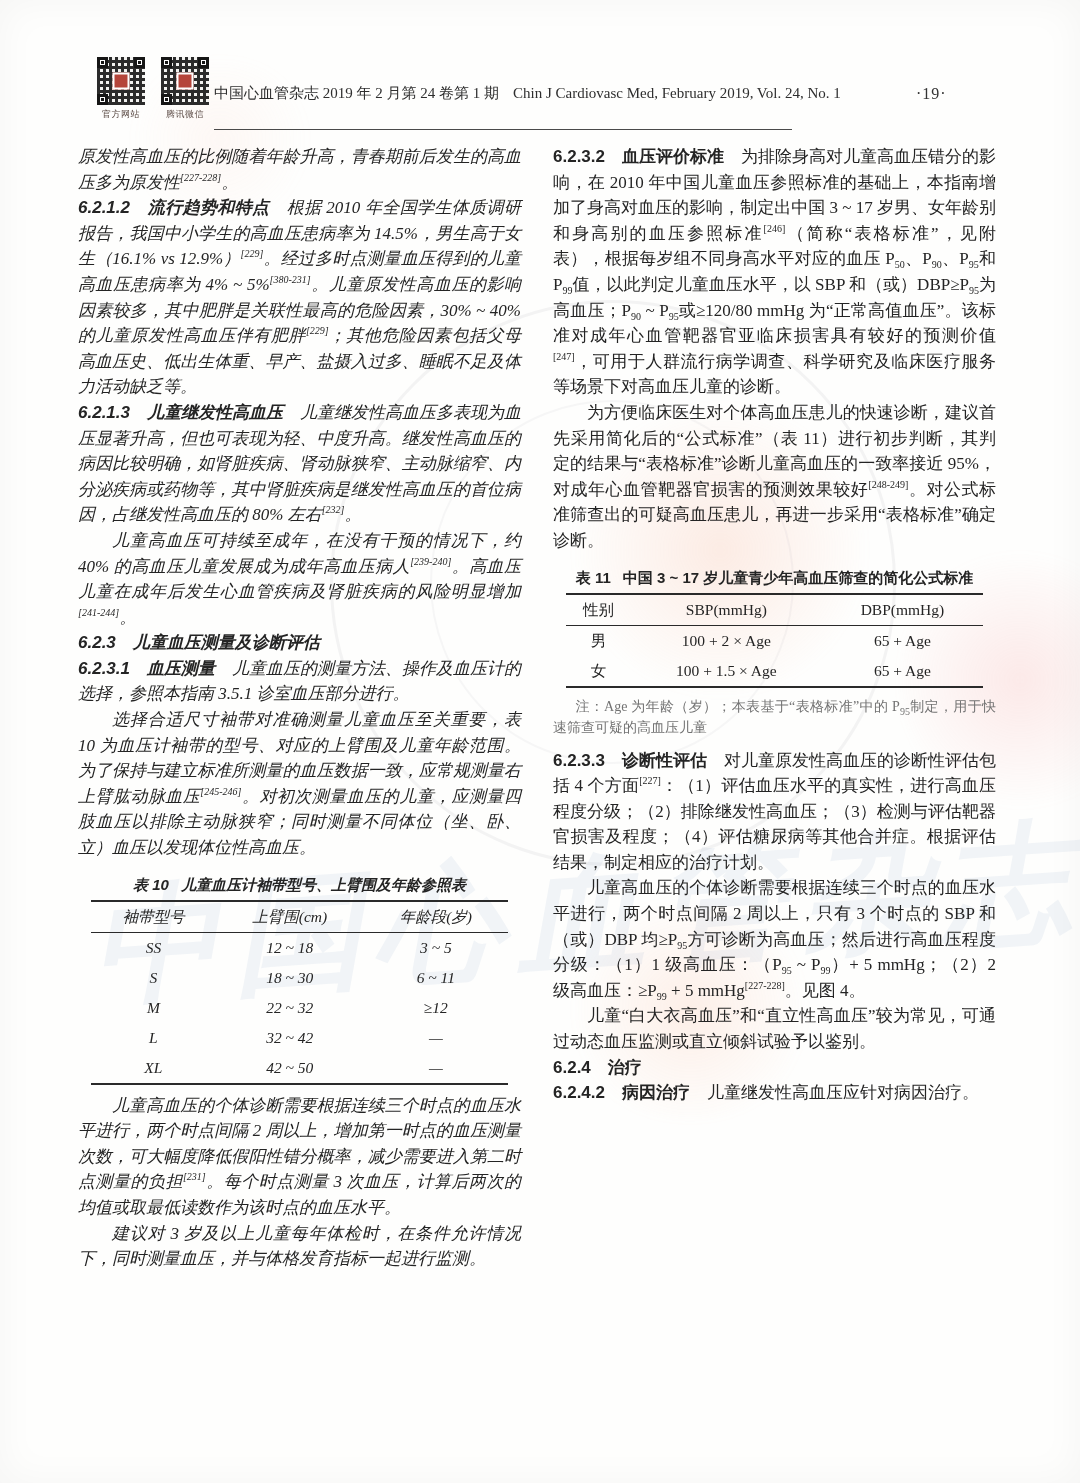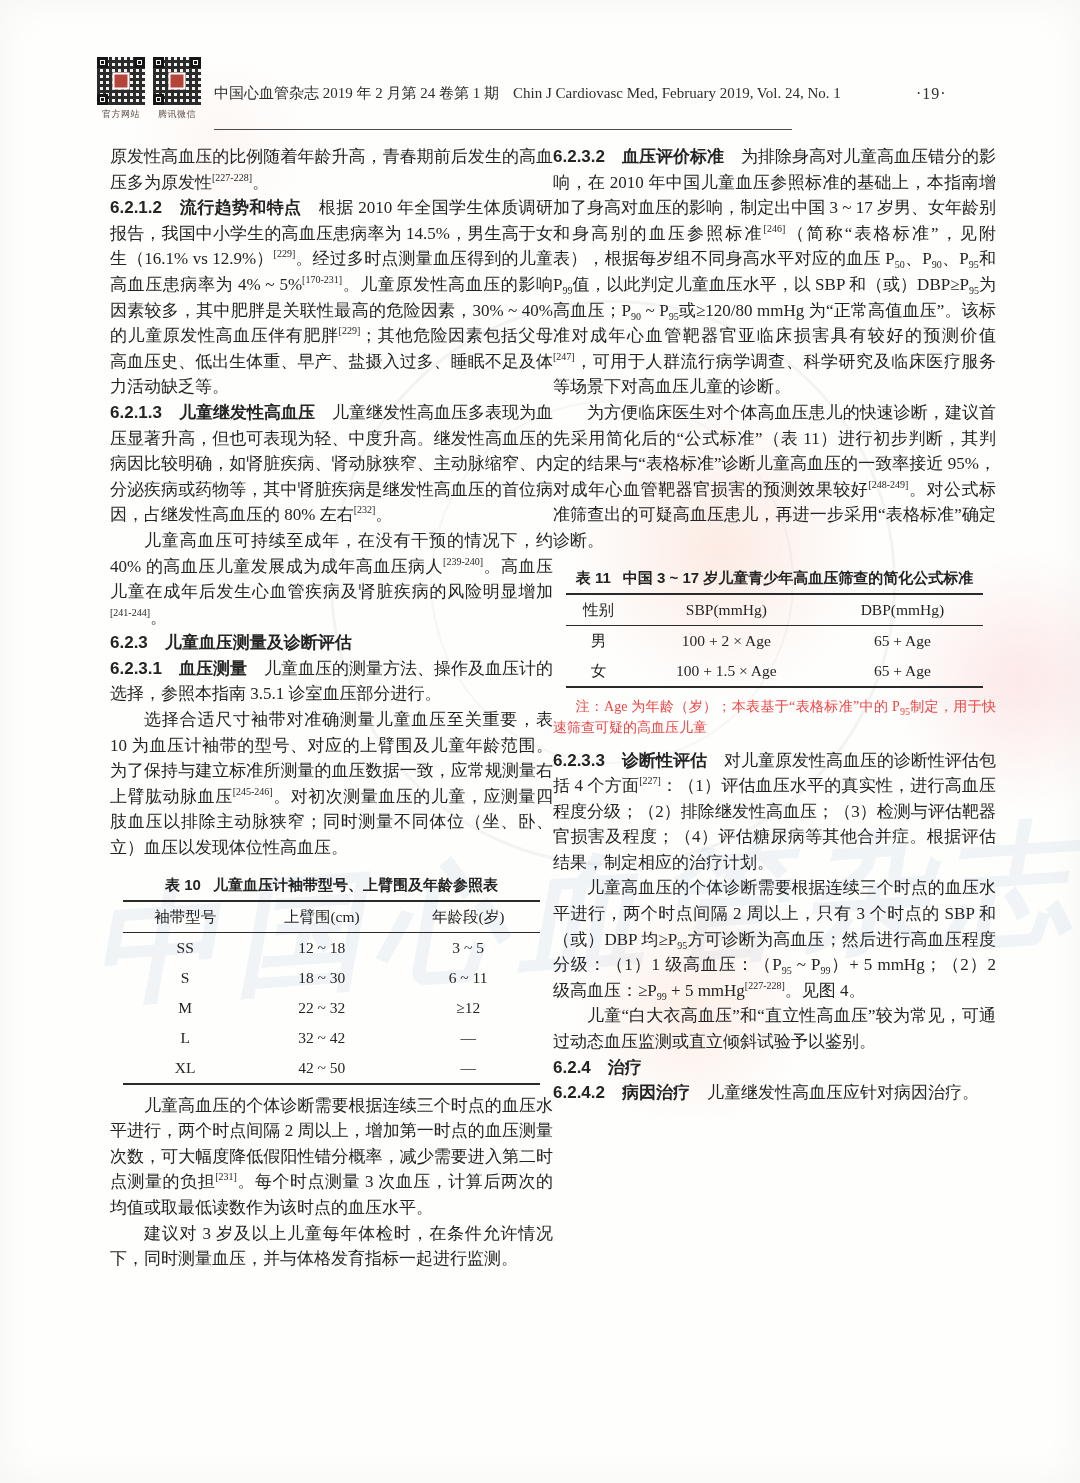--- a/index.html
+++ b/index.html
@@ -22,57 +22,57 @@
     background:radial-gradient(circle,rgba(250,190,170,.10),rgba(250,190,170,0) 70%); filter:blur(6px);}
   .wm-ring{left:330px; top:300px; width:560px; height:560px; border-radius:50%;
     border:3px solid rgba(150,150,160,.10);}
   .wm-ring2{left:430px; top:400px; width:360px; height:360px; border-radius:50%;
     border:2px solid rgba(150,150,160,.08);}
   .wm-text{left:90px; top:830px; width:960px; text-align:center;
     font-size:128px; letter-spacing:14px; font-style:italic; font-weight:700;
     color:rgba(110,145,185,.09); transform:rotate(-4deg); white-space:nowrap;}
   
   .hdr{position:absolute; left:0; top:0; width:100%; height:130px; z-index:2;}
-  .qr-wrap{position:absolute; left:95px; top:57px; display:flex; gap:4px;}
+  .qr-wrap{position:absolute; left:95px; top:57px; display:flex; gap:12px;}
   .qr-item{width:52px; text-align:center;}
   .qr-box{position:relative; width:48px; height:48px; margin:0 auto;
     background-image:
       repeating-linear-gradient(0deg,#2b2b2b 0 3px,transparent 3px 6px),
       repeating-linear-gradient(90deg,#2b2b2b 0 3px,#f2f2f0 3px 6px);}
   .qr-box .f{position:absolute; width:11px; height:11px; border:3px solid #161616; background:#fff; box-sizing:border-box;}
   .qr-box .f::after{content:""; position:absolute; inset:1px; background:#161616;}
   .qr-box .f1{left:0; top:0;} .qr-box .f2{right:0; top:0;} .qr-box .f3{left:0; bottom:0;}
   .qr-box .logo{position:absolute; left:50%; top:50%; transform:translate(-50%,-50%);
     width:13px; height:13px; background:#b5443a; border:2px solid #fff;}
   .qr-label{margin-top:3px; font-size:9px; color:#5a4a44; letter-spacing:.5px;
     font-family:"Liberation Sans",sans-serif; white-space:nowrap;}
   .jline{position:absolute; left:214px; top:84px; width:578px;
     font-size:15px; color:#2e2e2e; padding-bottom:26px;
     border-bottom:1.6px solid #4a4a4a; white-space:nowrap;}
   .jline .en{margin-left:14px;}
   .pageno{position:absolute; left:916px; top:85px; font-size:16px; color:#333; letter-spacing:1px;}
   
   .col{position:absolute; top:144px; width:443px; z-index:1;
     font-size:17px; line-height:25.6px; text-align:justify; color:#242424;}
-  .col-left{left:110px;} .col-right{left:553px;}
+  .col-left{left:78px;font-style:italic;} .col-right{left:553px;}
   .col p{margin:0; padding:0;}
   .col p.ind{text-indent:2em;}
   .hd{font-family:"Liberation Sans","DejaVu Sans",sans-serif; font-weight:700; font-size:17px;}
   sup{font-size:10px; line-height:0; vertical-align:super;}
   sub{font-size:10px; line-height:0; vertical-align:sub;}
   
   .tbl-cap{text-align:center; font-family:"Liberation Sans","DejaVu Sans",sans-serif;
     font-weight:700; font-size:15px; margin:13px 0 4px; line-height:22px;}
   .tbl-cap .cap-label{margin-right:12px;}
   table.tbl{width:94%; margin:2px auto 8px; border-collapse:collapse;
     font-size:15.5px; line-height:20px;
     border-top:2.6px solid #2a2a2a; border-bottom:2.6px solid #2a2a2a;}
   table.tbl th{font-weight:400; padding:5px 2px; border-bottom:1.4px solid #2a2a2a; text-align:center;}
   table.tbl td{padding:5px 2px; text-align:center;}
-  .tbl-note{font-size:14px; line-height:21px; margin:6px 0 10px; text-align:justify; text-indent:1.6em; color:#ef4444;}
+  .tbl-note{font-size:14px; line-height:21px; margin:6px 0 10px; text-align:justify; text-indent:1.6em; color:#737373;}
 </style>
 </head>
 <body>
 
 <div class="page">
 
   <div class="wm wm-blob1"></div>
   <div class="wm wm-blob2"></div>
   <div class="wm wm-blob3"></div>
   <div class="wm wm-blob4"></div>
@@ -102,21 +102,21 @@
       </div>
     </div>
     <div class="jline">
       <span>中国心血管杂志 2019 年 2 月第 24 卷第 1 期</span><span class="en">Chin J Cardiovasc Med, February 2019, Vol. 24, No. 1</span>
     </div>
     <div class="pageno">·19·</div>
   </div>
 
   <div class="col col-left">
     <p>原发性高血压的比例随着年龄升高，青春期前后发生的高血压多为原发性<sup>[227-228]</sup>。</p>
-    <p><span class="hd">6.2.1.2　流行趋势和特点</span>　根据 2010 年全国学生体质调研报告，我国中小学生的高血压患病率为 14.5%，男生高于女生（16.1% vs 12.9%）<sup>[229]</sup>。经过多时点测量血压得到的儿童高血压患病率为 4% ~ 5%<sup>[170-231]</sup>。儿童原发性高血压的影响因素较多，其中肥胖是关联性最高的危险因素，30% ~ 40% 的儿童原发性高血压伴有肥胖<sup>[229]</sup>；其他危险因素包括父母高血压史、低出生体重、早产、盐摄入过多、睡眠不足及体力活动缺乏等。</p>
+    <p><span class="hd">6.2.1.2　流行趋势和特点</span>　根据 2010 年全国学生体质调研报告，我国中小学生的高血压患病率为 14.5%，男生高于女生（16.1% vs 12.9%）<sup>[229]</sup>。经过多时点测量血压得到的儿童高血压患病率为 4% ~ 5%<sup>[380-231]</sup>。儿童原发性高血压的影响因素较多，其中肥胖是关联性最高的危险因素，30% ~ 40% 的儿童原发性高血压伴有肥胖<sup>[229]</sup>；其他危险因素包括父母高血压史、低出生体重、早产、盐摄入过多、睡眠不足及体力活动缺乏等。</p>
     <p><span class="hd">6.2.1.3　儿童继发性高血压</span>　儿童继发性高血压多表现为血压显著升高，但也可表现为轻、中度升高。继发性高血压的病因比较明确，如肾脏疾病、肾动脉狭窄、主动脉缩窄、内分泌疾病或药物等，其中肾脏疾病是继发性高血压的首位病因，占继发性高血压的 80% 左右<sup>[232]</sup>。</p>
     <p class="ind">儿童高血压可持续至成年，在没有干预的情况下，约 40% 的高血压儿童发展成为成年高血压病人<sup>[239-240]</sup>。高血压儿童在成年后发生心血管疾病及肾脏疾病的风险明显增加<sup>[241-244]</sup>。</p>
     <p><span class="hd">6.2.3　儿童血压测量及诊断评估</span></p>
     <p><span class="hd">6.2.3.1　血压测量</span>　儿童血压的测量方法、操作及血压计的选择，参照本指南 3.5.1 诊室血压部分进行。</p>
     <p class="ind">选择合适尺寸袖带对准确测量儿童血压至关重要，表 10 为血压计袖带的型号、对应的上臂围及儿童年龄范围。为了保持与建立标准所测量的血压数据一致，应常规测量右上臂肱动脉血压<sup>[245-246]</sup>。对初次测量血压的儿童，应测量四肢血压以排除主动脉狭窄；同时测量不同体位（坐、卧、立）血压以发现体位性高血压。</p>
 
     <div class="tbl-cap">
       <span class="cap-label">表 10</span><span>儿童血压计袖带型号、上臂围及年龄参照表</span>
     </div>
     <table class="tbl">

